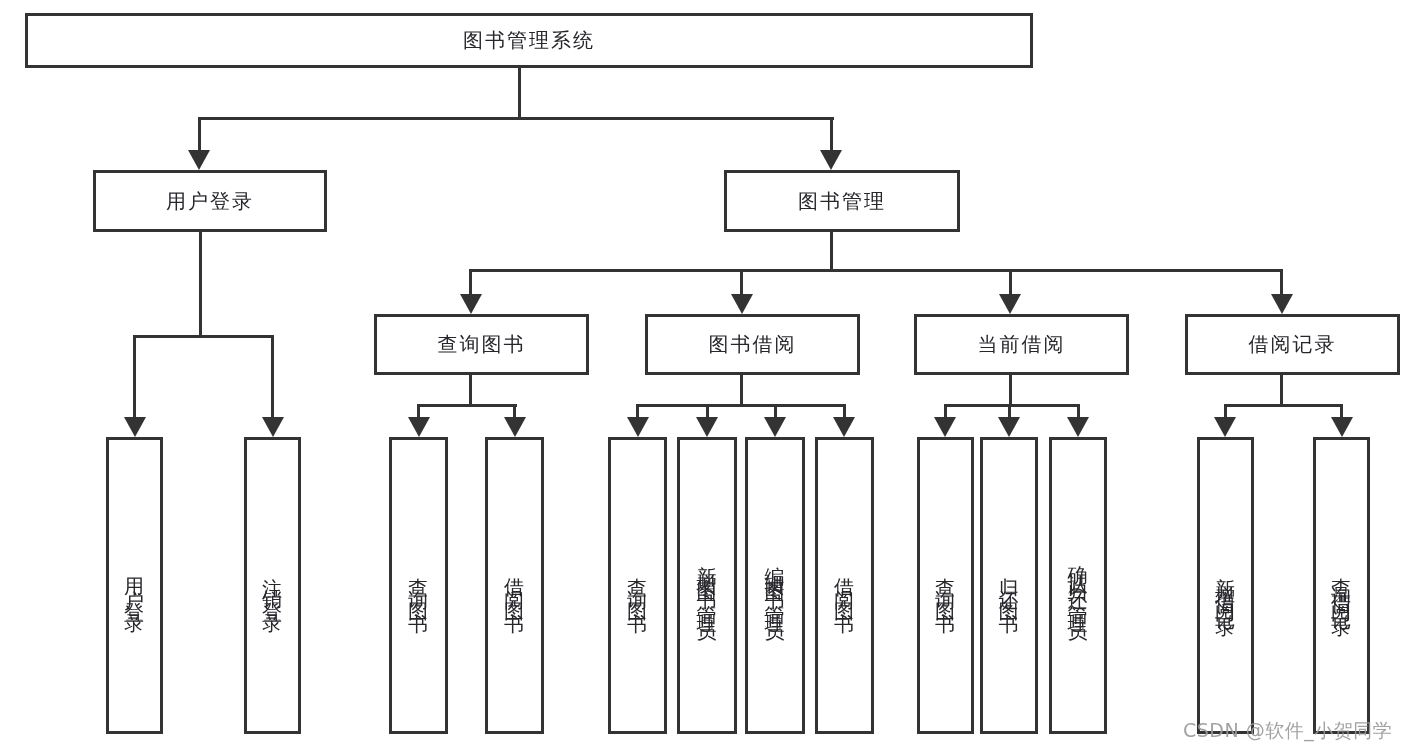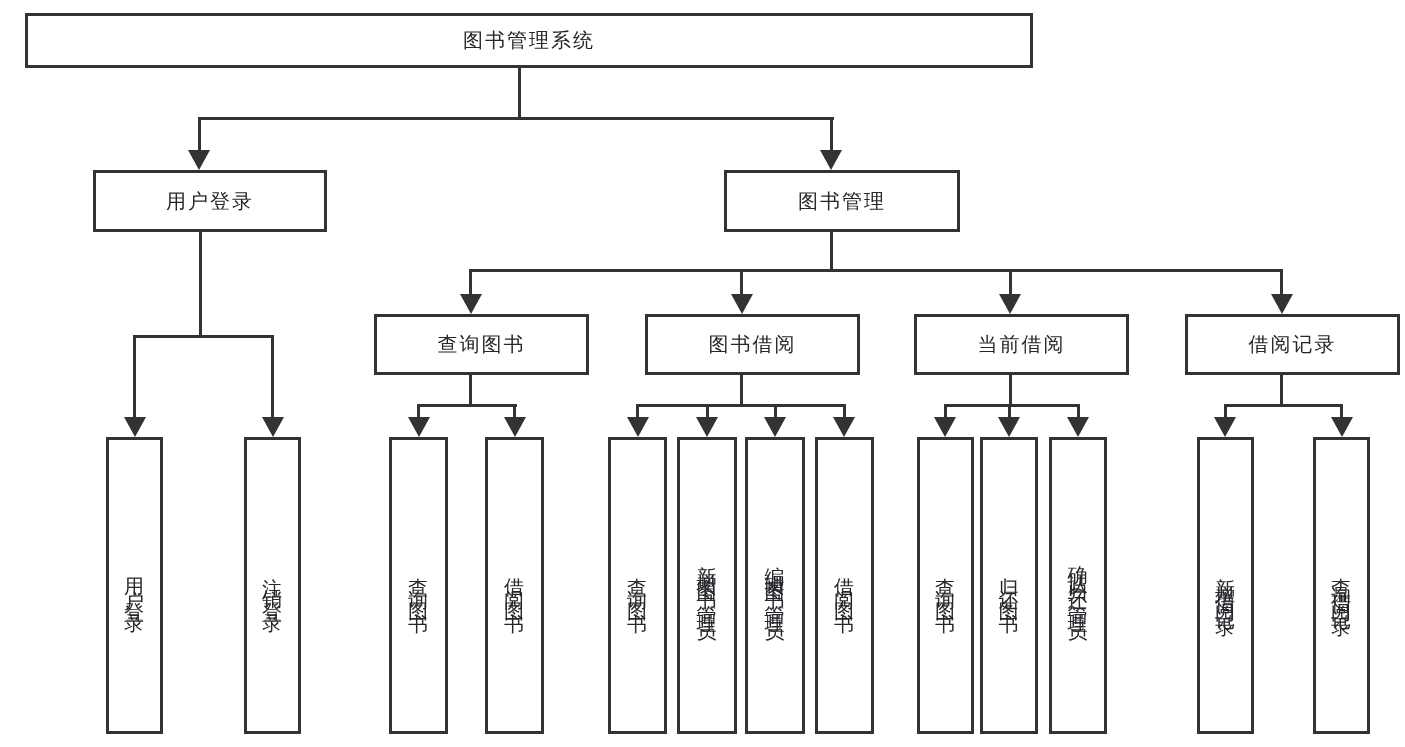--- a/index.html
+++ b/index.html
@@ -194,14 +194,15 @@
   <div class="vl" style="left:1076.5px;top:404px;height:15px;"></div>
   <div class="ah" style="left:1067px;top:417px;"></div>
 
   <div class="vl" style="left:1280px;top:375px;height:32px;"></div>
   <div class="hl" style="left:1223.5px;top:404px;width:119px;"></div>
   <div class="vl" style="left:1223.5px;top:404px;height:15px;"></div>
   <div class="ah" style="left:1214px;top:417px;"></div>
   <div class="vl" style="left:1340px;top:404px;height:15px;"></div>
   <div class="ah" style="left:1330.5px;top:417px;"></div>
 
+  <div id="watermark">CSDN @软件_小贺同学</div>
 
 </div>
 
 </body></html>

